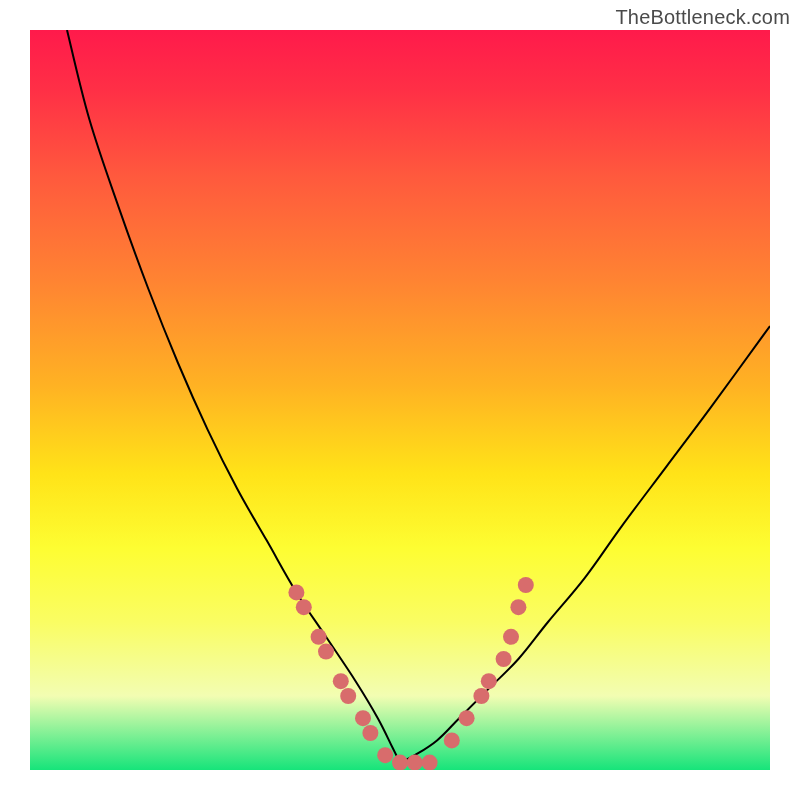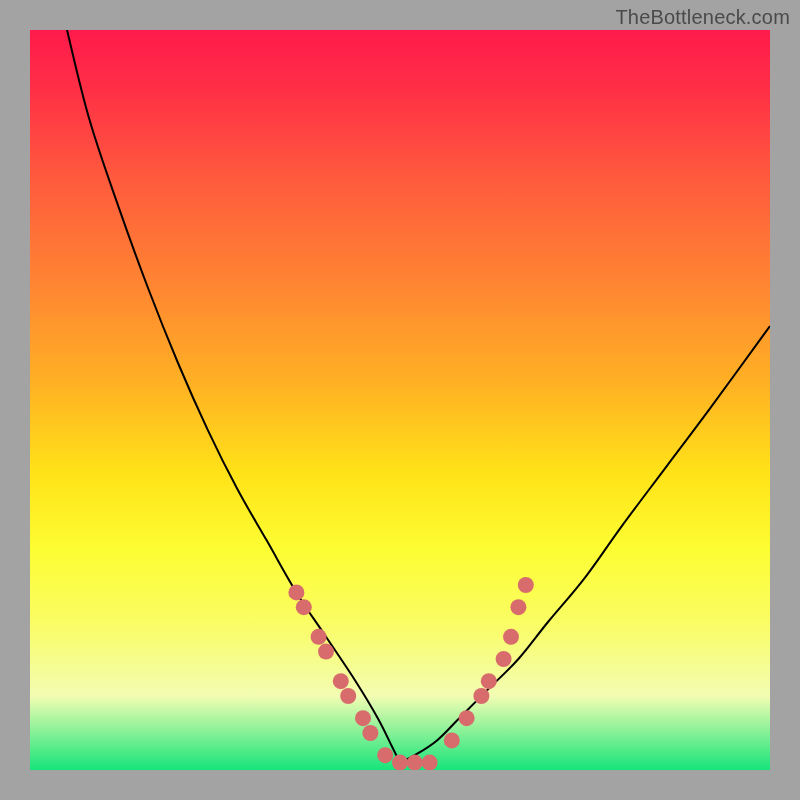--- a/index.html
+++ b/index.html
@@ -8,21 +8,21 @@
     width: 800px;
     height: 800px;
     overflow: hidden;
     font-family: Arial, Helvetica, sans-serif;
     background: #000;
   }
   .frame {
     position: relative;
     width: 800px;
     height: 800px;
-    background: #a3a3a3;
+    background: #ffffff;
   }
   .plot-area {
     position: absolute;
     left: 30px;
     top: 30px;
     width: 740px;
     height: 740px;
     background: linear-gradient(to bottom,
       #ff1a4b 0%,
       #ff2f46 8%,

